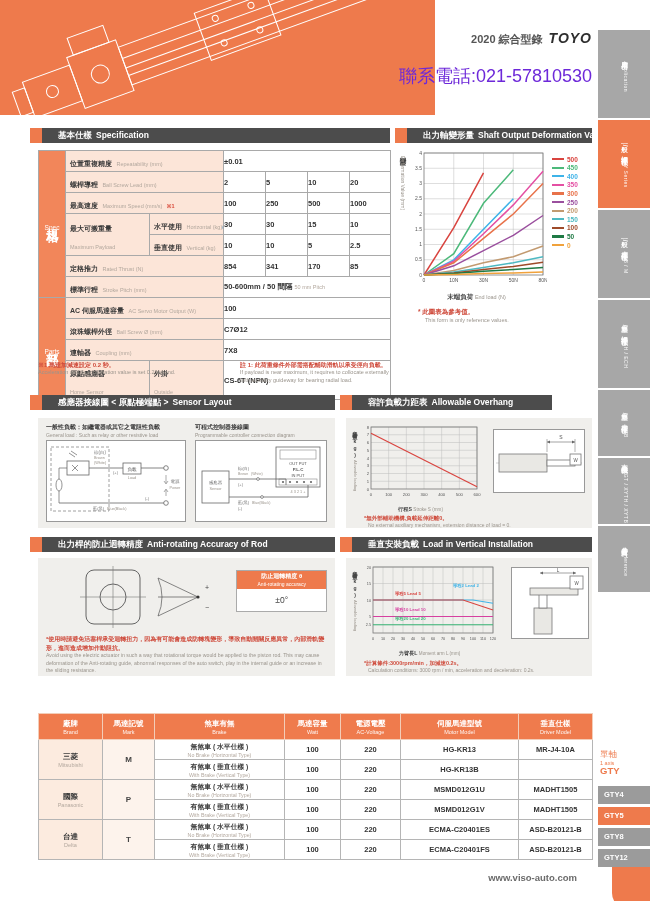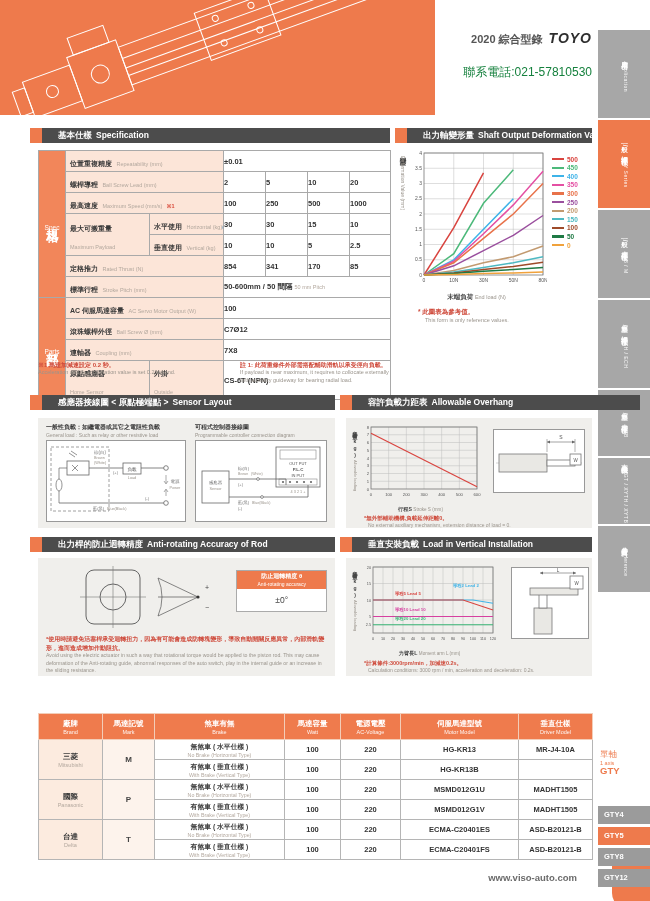--- a/index.html
+++ b/index.html
@@ -4,35 +4,35 @@
 <style>
   *{margin:0;padding:0;box-sizing:border-box}
   html,body{background:#fff}
   #page{position:relative;width:650px;height:901px;background:#fff;overflow:hidden;
         font-family:"Liberation Sans",sans-serif;color:#333}
 
   
   .hero{position:absolute;left:0;top:0;width:435px;height:115px;background:#ee7a4c;overflow:hidden}
   .logo-line{position:absolute;top:30px;right:58px;text-align:right;font-size:11px;font-weight:bold;color:#555}
   .logo-toyo{font-style:italic;font-weight:900;font-size:14px;color:#2e2e2e;letter-spacing:1px;margin-left:6px}
-  .phone{position:absolute;top:64px;right:58px;font-size:12px;color:#15803d}
+  .phone{position:absolute;top:64px;right:58px;font-size:18px;color:#6d28d9}
 
   
   .side{position:absolute;left:598px;top:30px;width:52px}
   .tab{width:52px;background:#a7a7a7;margin-bottom:2px;display:flex;align-items:center;justify-content:center}
   .tab.active{background:#ee7a4c}
   .tab-txt{writing-mode:vertical-rl;text-orientation:mixed;display:flex;gap:3px;color:#fff;text-align:center}
   .tab-zh{font-size:6.5px;font-weight:bold;letter-spacing:1px}
   .tab-en{font-size:5px;opacity:.92;letter-spacing:.5px}
 
   .axis-label{position:absolute;left:600px;top:750px;color:#ee7a4c;line-height:1.15}
   .axis-label .a1{font-size:8.5px;font-weight:normal}
   .axis-label .a2{font-size:5.5px}
   .axis-label .a3{font-size:9.5px;font-weight:bold}
-  .mtabs{position:absolute;left:598px;top:806px;width:40px;z-index:3}
+  .mtabs{position:absolute;left:598px;top:786px;width:40px;z-index:3}
   .mtab{width:52px;height:18px;margin-bottom:3px;background:#9b9b9b;color:#fff;
         font-size:7.5px;font-weight:bold;line-height:18px;padding-left:6px}
   .mtab.active{background:#ee7a4c}
   .corner{position:absolute;right:-8px;bottom:-8px;width:46px;height:58px;background:#ee7a4c;border-radius:16px;z-index:1}
 
   
   .sec{position:absolute;height:15px;display:flex}
   .sec-accent{width:12px;background:#ee7a4c}
   .sec-title{flex:1;background:#4c4c4c;color:#fff;font-size:8.5px;line-height:15px;padding-left:16px;
              font-weight:bold;white-space:nowrap;overflow:hidden}
@@ -403,21 +403,21 @@
     <div class="note" style="position:static;margin:6px 0 0 20px">
       <div class="zh" style="font-size:6.5px">* 此圖表為參考值。</div>
       <div class="en" style="margin-left:7px">This form is only reference values.</div>
     </div>
   </div>
 
   <div class="sec" style="left:30px;top:395px;width:305px">
     <span class="sec-accent"></span>
     <span class="sec-title"><b>感應器接線圖 &lt; 原點極端點 &gt;</b><span class="en">Sensor Layout</span></span>
   </div>
-  <div class="sec" style="left:340px;top:395px;width:300px">
+  <div class="sec" style="left:340px;top:395px;width:212px">
     <span class="sec-accent"></span>
     <span class="sec-title"><b>容許負載力距表</b><span class="en">Allowable Overhang</span></span>
   </div>
 
   <div class="panel" style="left:38px;top:418px;width:297px;height:110px;padding:5px 8px;display:flex;gap:9px">
     <div style="width:140px">
       <div class="circ-title-zh">一般性負載：如繼電器或其它之電阻性負載</div>
       <div class="circ-title-en">General load : Such as relay or other resistive load</div>
       <div class="boxed" style="width:140px;height:82px">
         <svg width="138" height="80">

